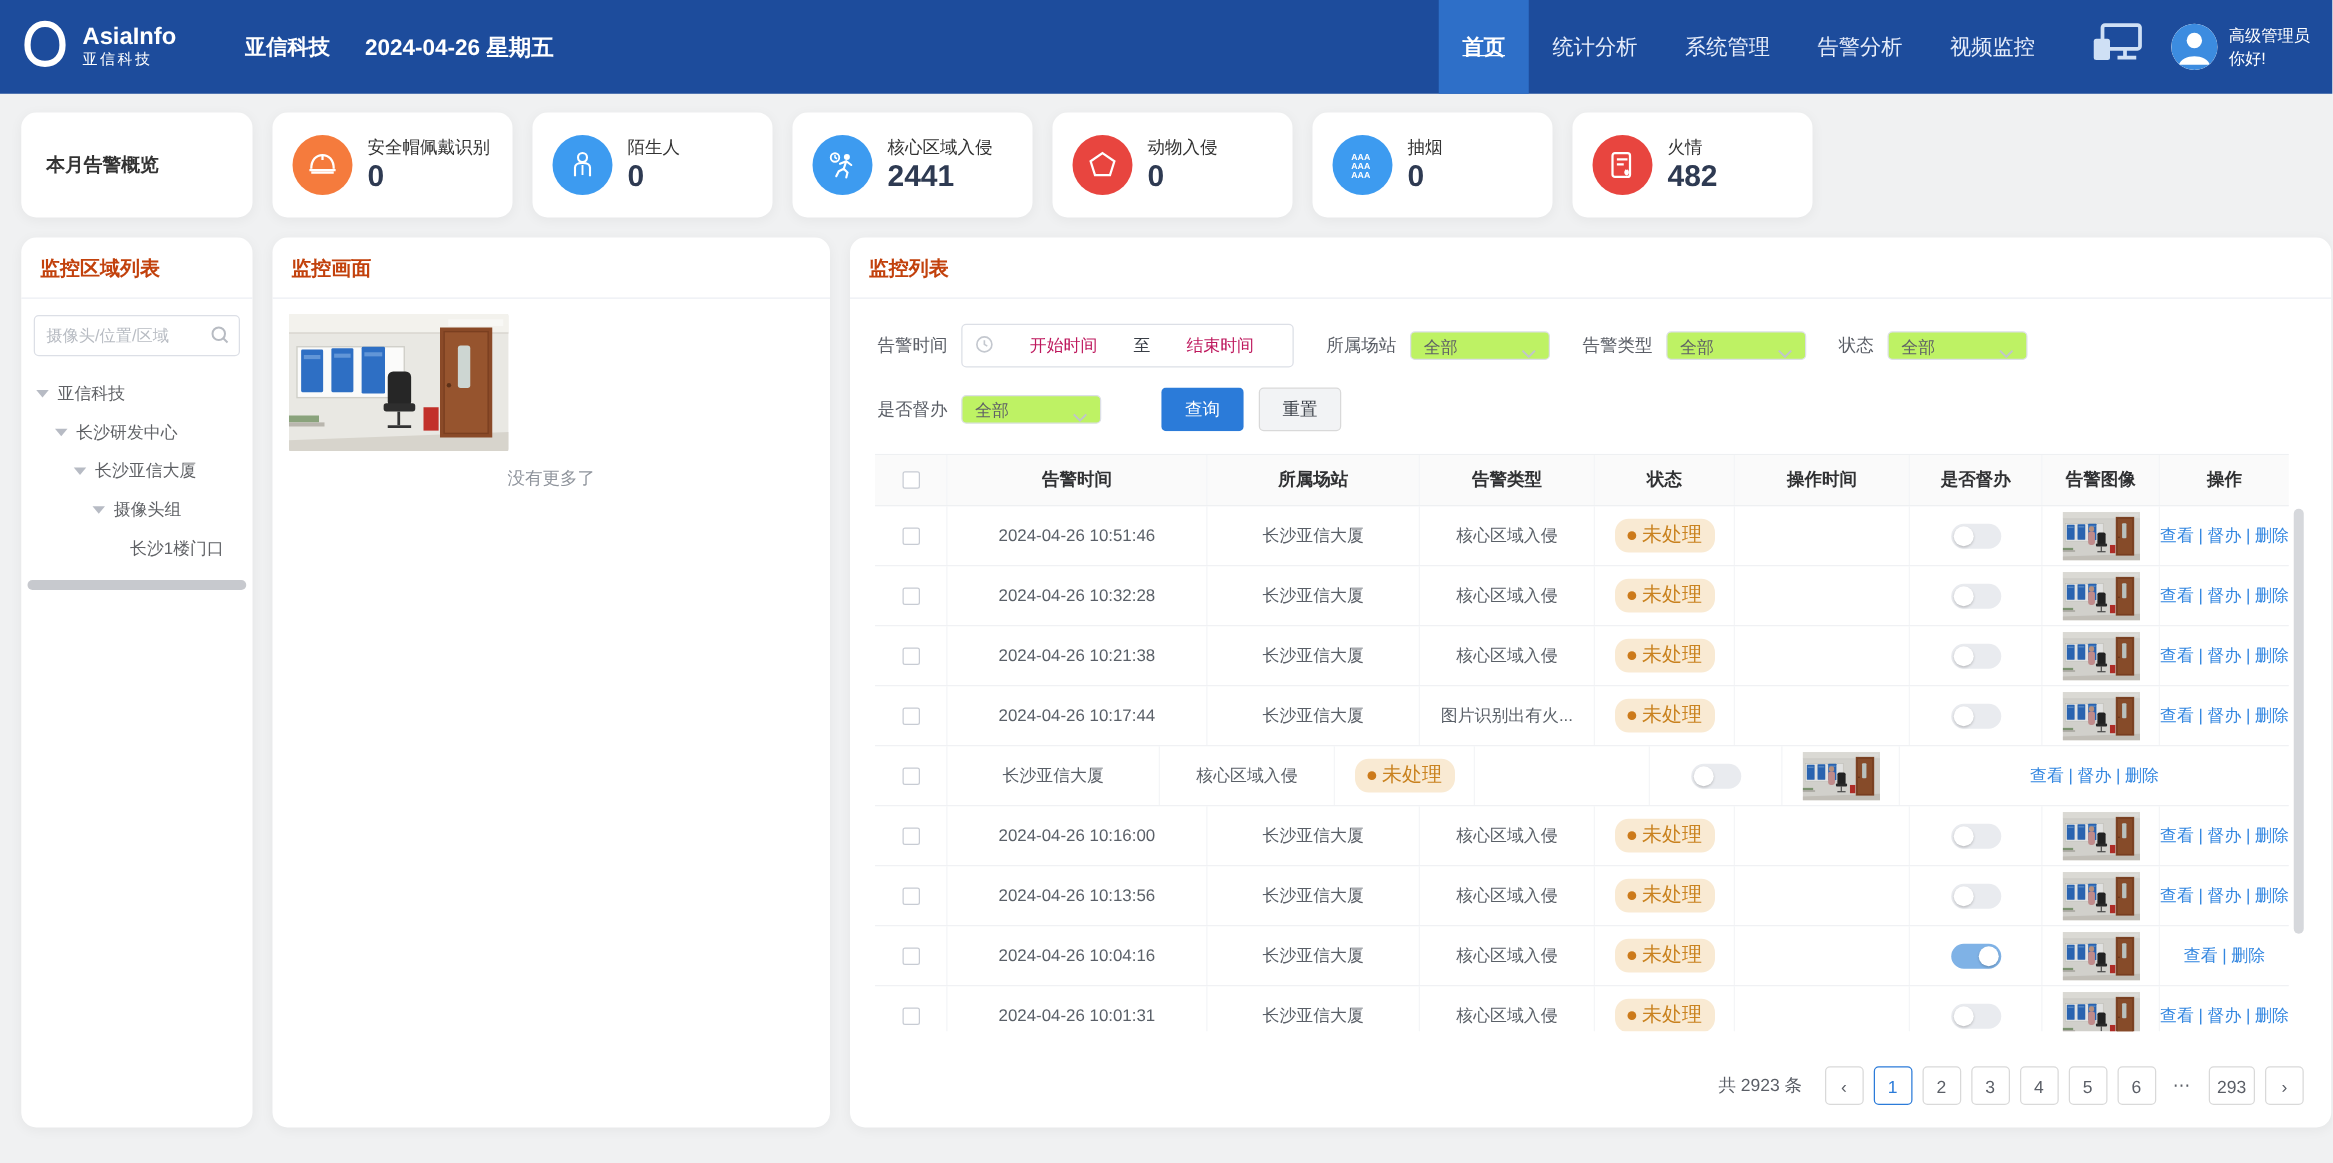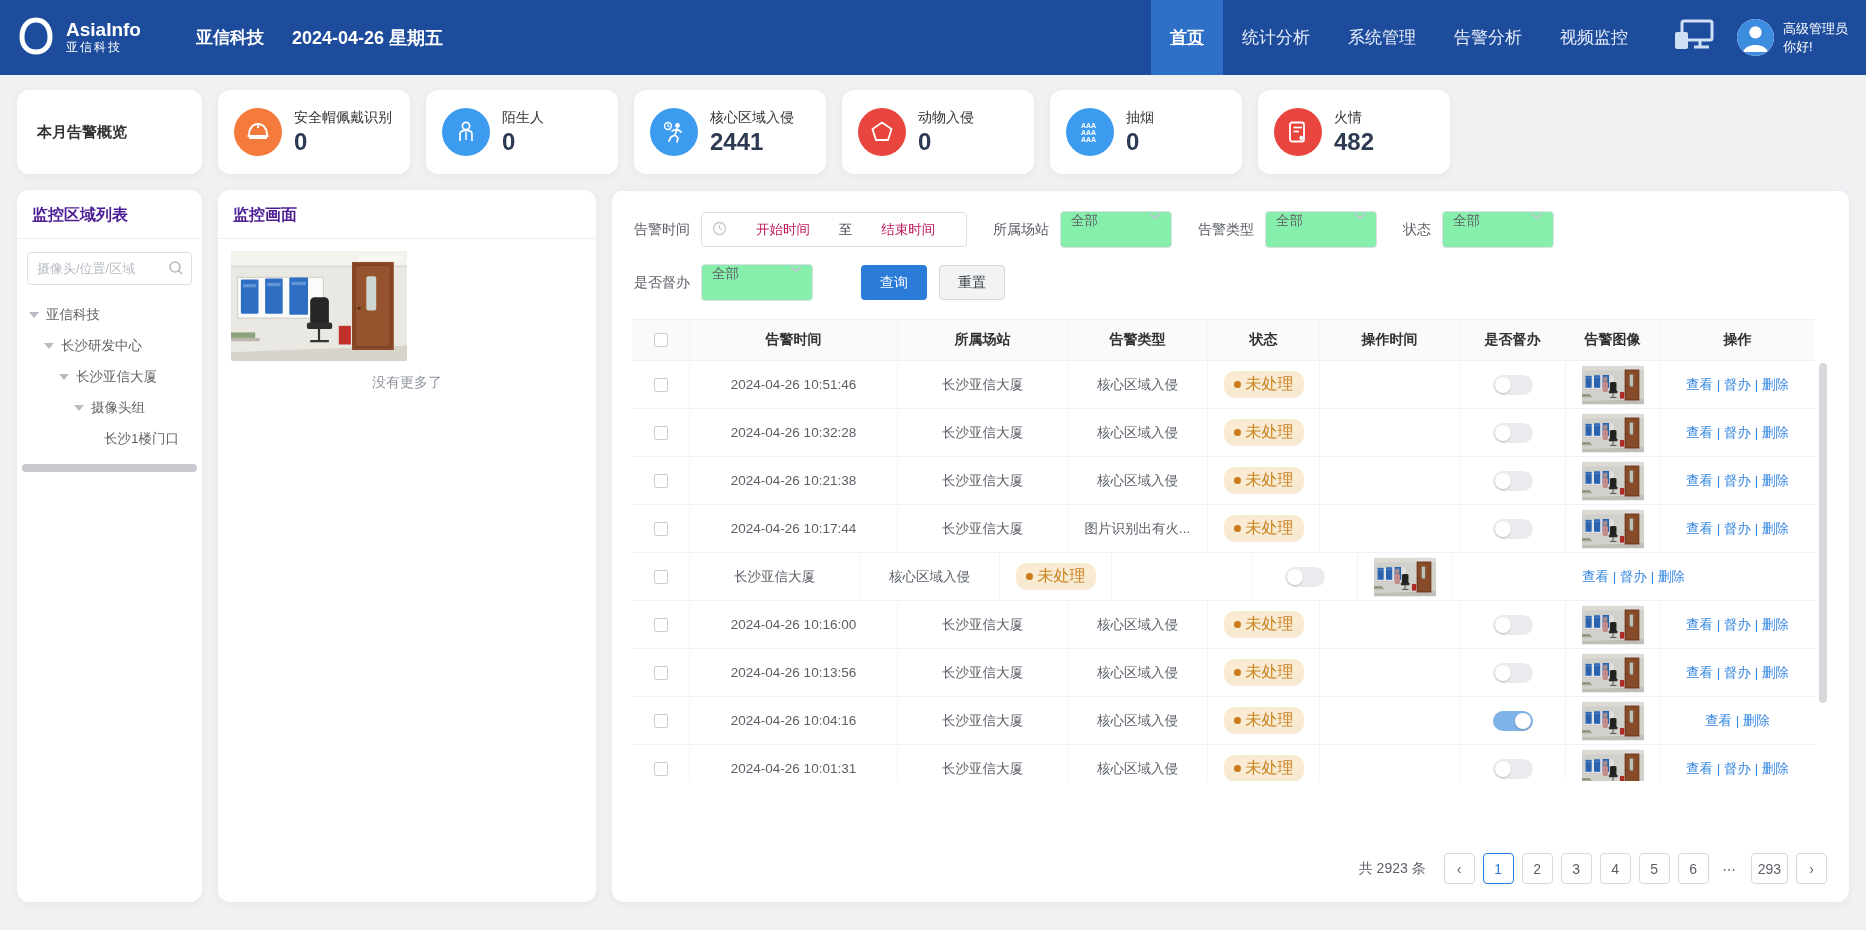--- a/index.html
+++ b/index.html
@@ -26,52 +26,52 @@
   .card { background:#fff; border-radius:12px; box-shadow:0 2px 10px rgba(0,0,0,.05); }
   .overview-card { width:185px; display:flex; align-items:center; padding-left:20px; font-size:15px; color:#333; font-weight:bold; }
   .stat-card { width:192px; display:flex; align-items:center; padding-left:16px; gap:12px; }
   .stat-icon { width:48px; height:48px; border-radius:50%; flex:none; display:flex; align-items:center; justify-content:center; }
   .stat-label { font-size:14px; color:#333; white-space:nowrap; }
   .stat-value { font-size:24px; font-weight:bold; color:#2e3a52; margin-top:1px; }
 
   
   .main { display:flex; gap:16px; padding:0 17px; margin-top:16px; height:712px; }
   .panel { background:#fff; border-radius:12px; box-shadow:0 2px 10px rgba(0,0,0,.05); }
-  .panel-title { font-size:16px; font-weight:bold; color:#4c1d95; padding:15px 15px 12px; }
+  .panel-title { font-size:16px; font-weight:bold; color:#c2410c; padding:15px 15px 12px; }
   .divider { height:1px; background:#ebeef3; }
 
   
   .region-panel { width:185px; flex:none; display:flex; flex-direction:column; }
   .search-wrap { padding:13px 10px 4px; }
   .search-box { position:relative; }
   .search-box input { width:100%; height:33px; border:1px solid #dcdfe6; border-radius:4px; padding:0 26px 0 9px; font-size:13px; color:#606266; outline:none; font-family:inherit; }
   .search-box input::placeholder { color:#b7bbc2; }
   .search-icon-abs { position:absolute; right:8px; top:8px; }
   .tree { padding:10px 0 2px; overflow:hidden; }
   .tree-item { height:31px; display:flex; align-items:center; font-size:13.5px; color:#606266; white-space:nowrap; cursor:pointer; }
   .caret { width:0; height:0; border-left:5px solid transparent; border-right:5px solid transparent; border-top:6px solid #b7bbc4; margin-right:7px; flex:none; }
   .h-scrollbar { height:8px; background:#c7c9ce; border-radius:4px; margin:8px 5px 0 5px; }
 
   
-  .camera-panel { width:378px; flex:none; }
+  .camera-panel { width:446px; flex:none; }
   .camera-body { padding:12px 13px; }
   .cam-thumb { display:block; border-radius:2px; }
   .no-more { text-align:center; color:#8f949c; font-size:14px; margin-top:13px; }
 
   
   .monitor-panel { flex:1; display:flex; flex-direction:column; }
   .filters { padding:20px 22px 0; font-size:14px; color:#5a5e66; }
   .f-row { display:flex; align-items:center; }
   .f-row + .f-row { margin-top:16px; }
   .f-label { margin-right:11px; white-space:nowrap; }
   .f-group { display:flex; align-items:center; margin-right:26px; }
   .date-range { width:266px; height:35px; border:1px solid #dcdfe6; border-radius:4px; display:flex; align-items:center; padding:0 10px; gap:8px; background:#fff; }
   .ph { color:#be185d; font-size:13.5px; flex:1; text-align:center; }
   .to-sep { color:#3a3f47; font-size:13.5px; }
-  .select { width:112px; height:37px; border:1px solid #dcdfe6; border-radius:4px; background:#86efac; display:flex; align-items:flex-start; justify-content:space-between; padding:0 10px; cursor:pointer; }
+  .select { width:112px; height:23px; border:1px solid #dcdfe6; border-radius:4px; background:#bef264; display:flex; align-items:flex-end; justify-content:space-between; padding:0 10px; cursor:pointer; }
   .select .sel-val { font-size:13.5px; color:#606266; }
   .btn { height:35px; border-radius:4px; font-size:14px; padding:0 18px; cursor:pointer; border:1px solid transparent; font-family:inherit; }
   .btn-primary { background:#2b7bd9; color:#fff; margin-left:22px; }
   .btn-plain { background:#f2f3f5; color:#3a3f47; border-color:#d9d9d9; margin-left:12px; }
 
   
   .table-wrap { margin:18px 20px 0; height:462px; overflow:hidden; position:relative; padding-right:14px; }
   .t-head, .t-row { display:flex; align-items:center; }
   .t-head { height:42px; background:#fafafa; border-top:1px solid #eef0f2; border-bottom:1px solid #eef0f2; font-weight:bold; color:#303133; font-size:14px; }
   .t-row { height:48px; border-bottom:1px solid #f0f1f4; font-size:13.5px; color:#5a6068; }
@@ -313,20 +313,21 @@
     <div class="divider"></div>
     <div class="camera-body">
       <svg class="cam-thumb" viewBox="0 0 160 100" width="176" height="110">
           <use href="#scene-a"></use>
         </svg>
       <div class="no-more">没有更多了</div>
     </div>
   </section>
 
   <section class="panel monitor-panel">
+    <div class="panel-title">监控列表</div>
     <div class="divider"></div>
 
     <div class="filters">
       <div class="f-row">
         <span class="f-label">告警时间</span>
         <div class="date-range f-group">
           <span>
             <svg width="15" height="15" viewBox="0 0 16 16">
               <circle cx="8" cy="8" r="6.4" fill="none" stroke="#c4c8cf" stroke-width="1.4"></circle>
               <polyline points="8,4.5 8,8 10.5,9.5" fill="none" stroke="#c4c8cf" stroke-width="1.4"></polyline>

